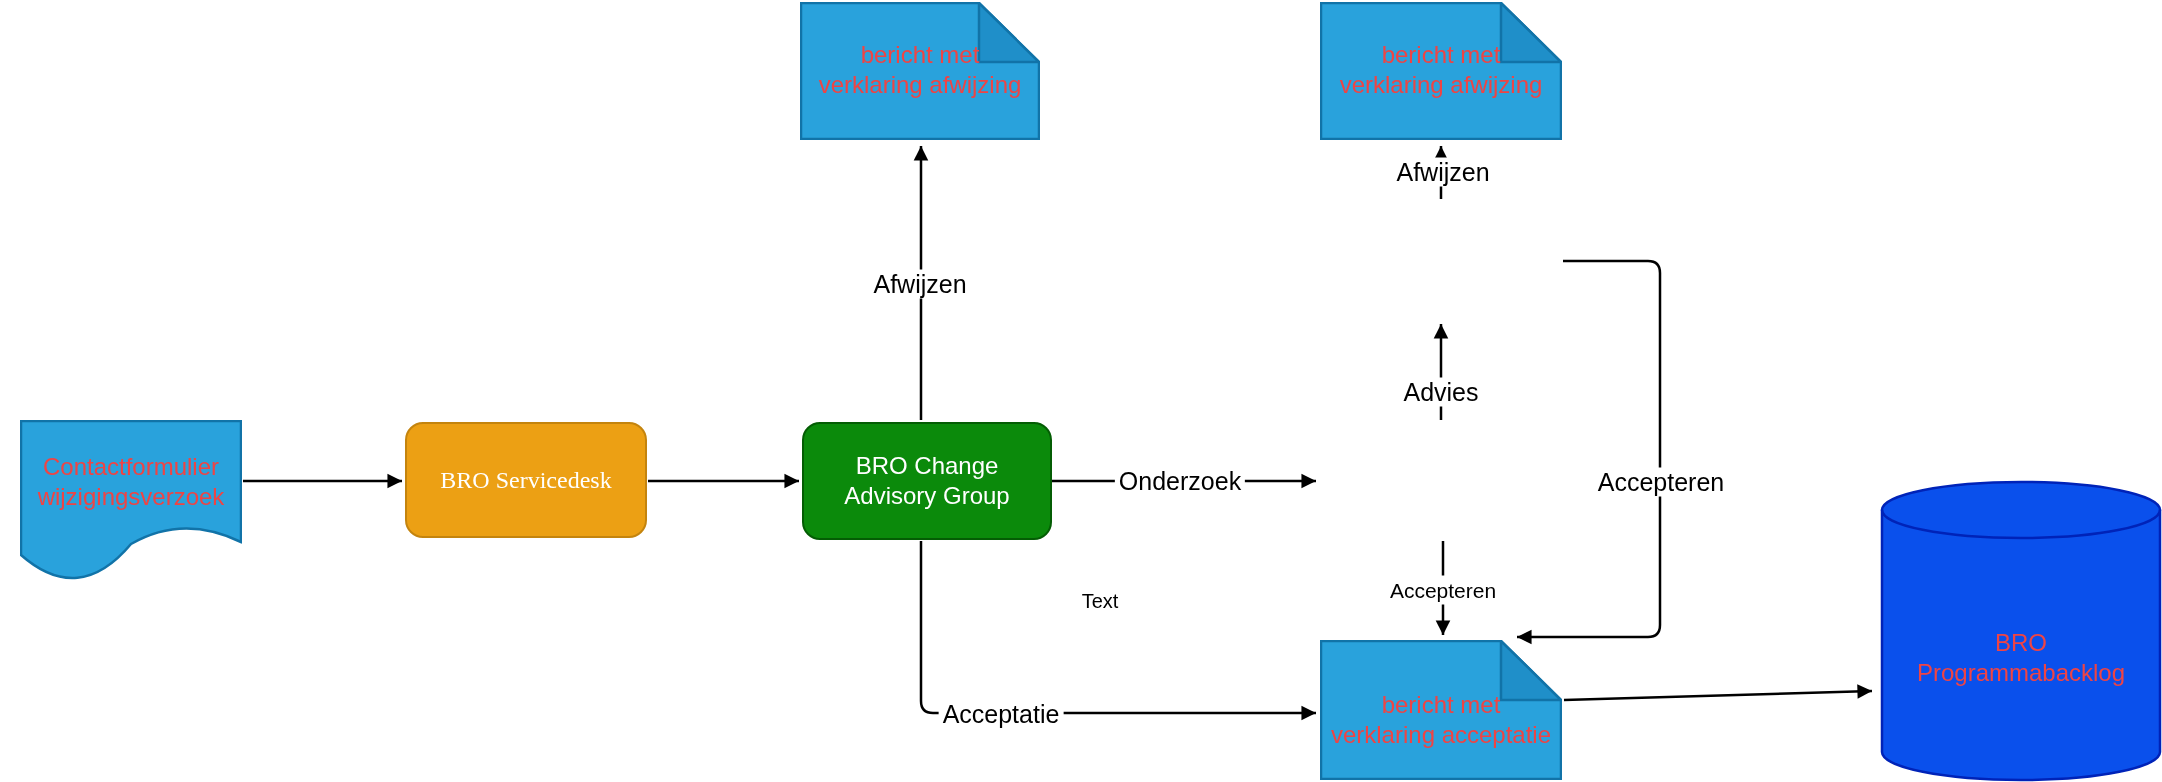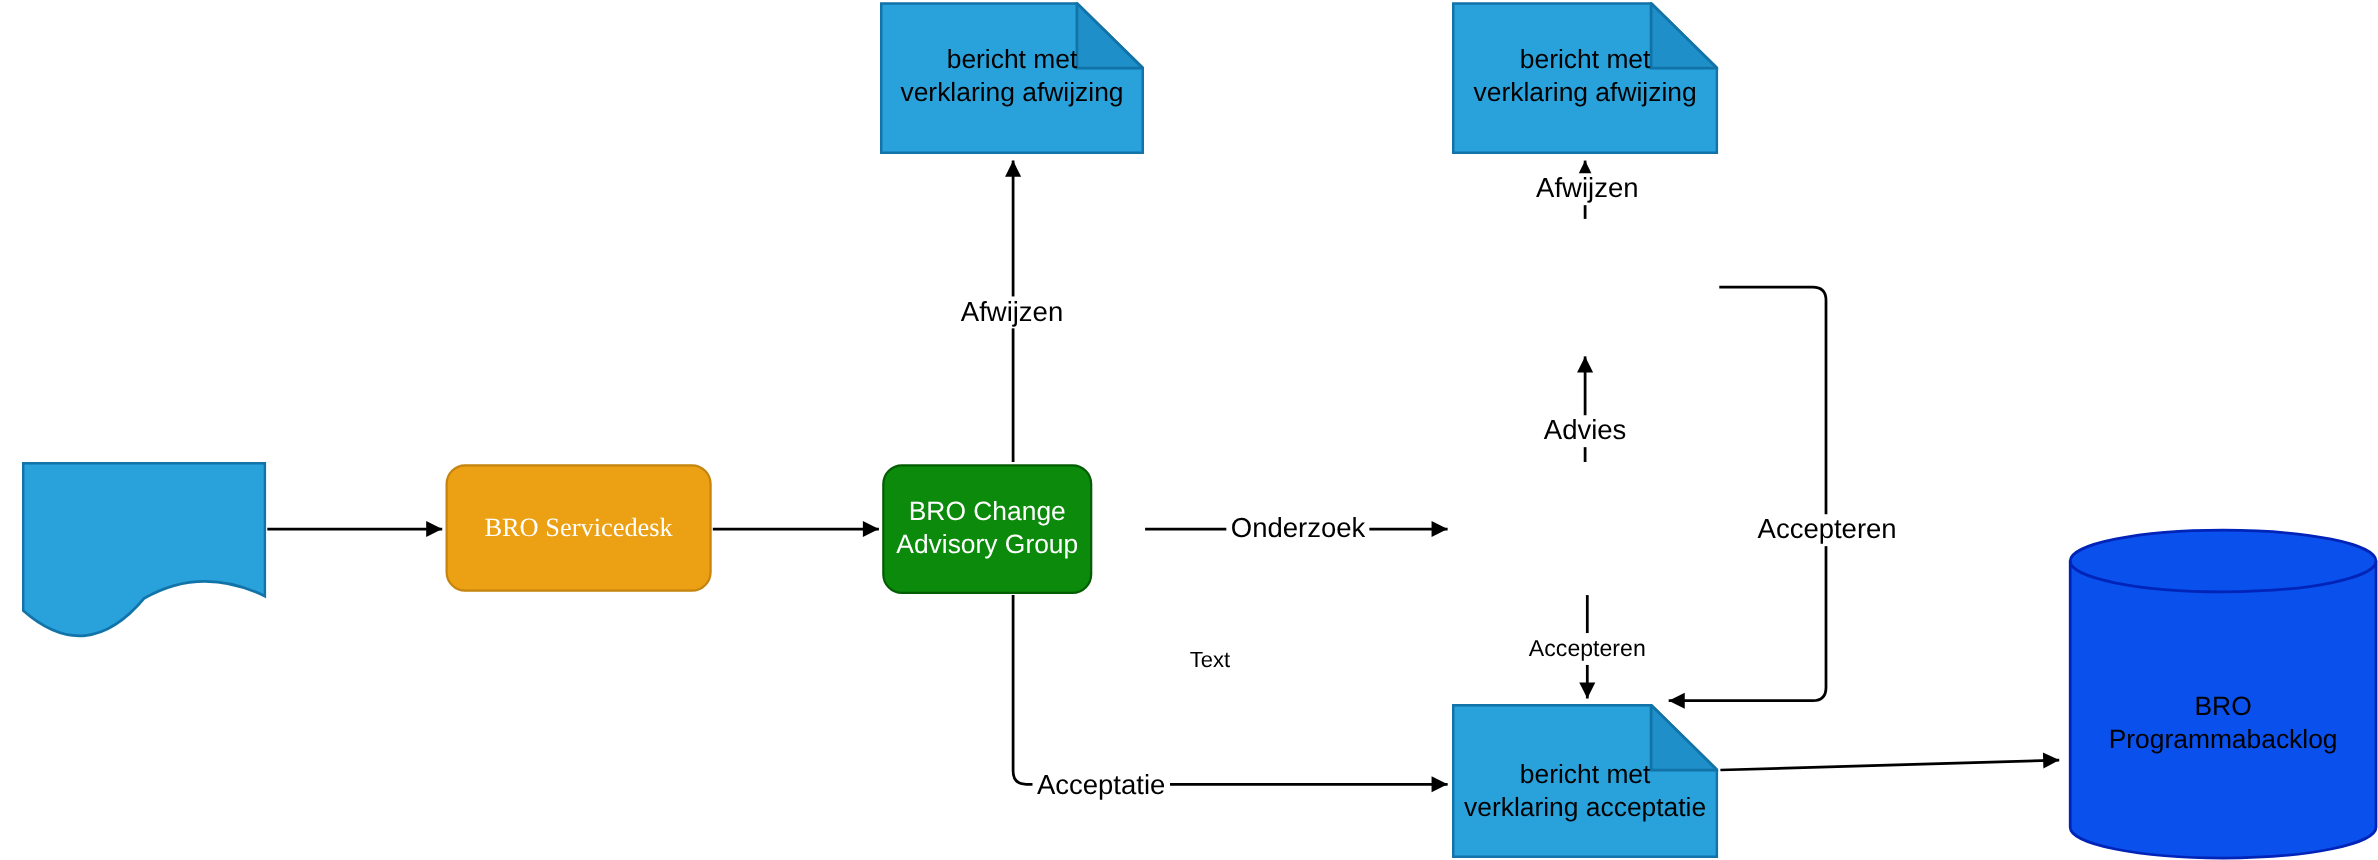--- a/index.html
+++ b/index.html
@@ -20,21 +20,21 @@
   .rnode{
     border-radius:18px;box-sizing:border-box;
     display:flex;align-items:center;justify-content:center;text-align:center;
     color:#ffffff;font-size:24px;line-height:30px;white-space:pre-line;
   }
   .orange{background:var(--orange-fill);border:2.5px solid var(--orange-stroke);}
   .green {background:var(--green-fill); border:2.5px solid var(--green-stroke);}
   
   .shape-label{
     display:flex;align-items:center;justify-content:center;text-align:center;
-    color:#000000;font-size:24px;line-height:30px;white-space:pre-line;
+    color:#ef4444;font-size:24px;line-height:30px;white-space:pre-line;
     pointer-events:none;
   }
   
   .edge-label{
     transform:translate(-50%,-50%);
     background:#ffffff;color:#000;font-size:25px;line-height:27px;
     padding:1px 4px;white-space:nowrap;
   }
   .edge-label.small{font-size:21px;}
   .edge-label.plain{font-size:20px;background:transparent;}
@@ -63,27 +63,29 @@
       <path d="M1443,541 L1443,635" marker-end="url(#arrow)"></path>
       <path d="M1564,700 L1872,691" marker-end="url(#arrow)"></path>
     </g>
   </svg>
 
 
   <div class="abs" style="left:20px;top:420px;width:222px;height:160px;">
     <svg width="222" height="160" viewBox="0 0 222 160">
       <path d="M1,1 H221 V122 Q163,94 111,124 Q59,186 1,135 Z" style="fill:var(--doc-fill);stroke:var(--doc-stroke);" stroke-width="2.5"></path>
     </svg>
+    <div class="abs shape-label" style="left:0;top:22px;width:222px;height:80px;">Contactformulier
+wijzigingsverzoek</div>
   </div>
 
   <div class="abs rnode orange" style="left:405px;top:422px;width:242px;height:116px;font-family:Liberation Serif, serif;">
     <span>BRO Servicedesk</span>
   </div>
 
-  <div class="abs rnode green" style="left:802px;top:422px;width:191px;height:118px;">
+  <div class="abs rnode green" style="left:802px;top:422px;width:250px;height:118px;">
     <span>BRO Change
 Advisory Group</span>
   </div>
 
   <div class="abs" style="left:800px;top:2px;width:240px;height:138px;">
     <svg width="240" height="138" viewBox="0 0 240 138">
       <path d="M1,1 H179 L239,60 V137 H1 Z" style="fill:var(--doc-fill);stroke:var(--doc-stroke);" stroke-width="2.5"></path>
       <path d="M179,1 V60 H239 Z" style="fill:var(--doc-fold);stroke:var(--doc-stroke);" stroke-width="2.5"></path>
     </svg>
     <div class="abs shape-label" style="left:0;top:28px;width:240px;height:80px;">bericht met

